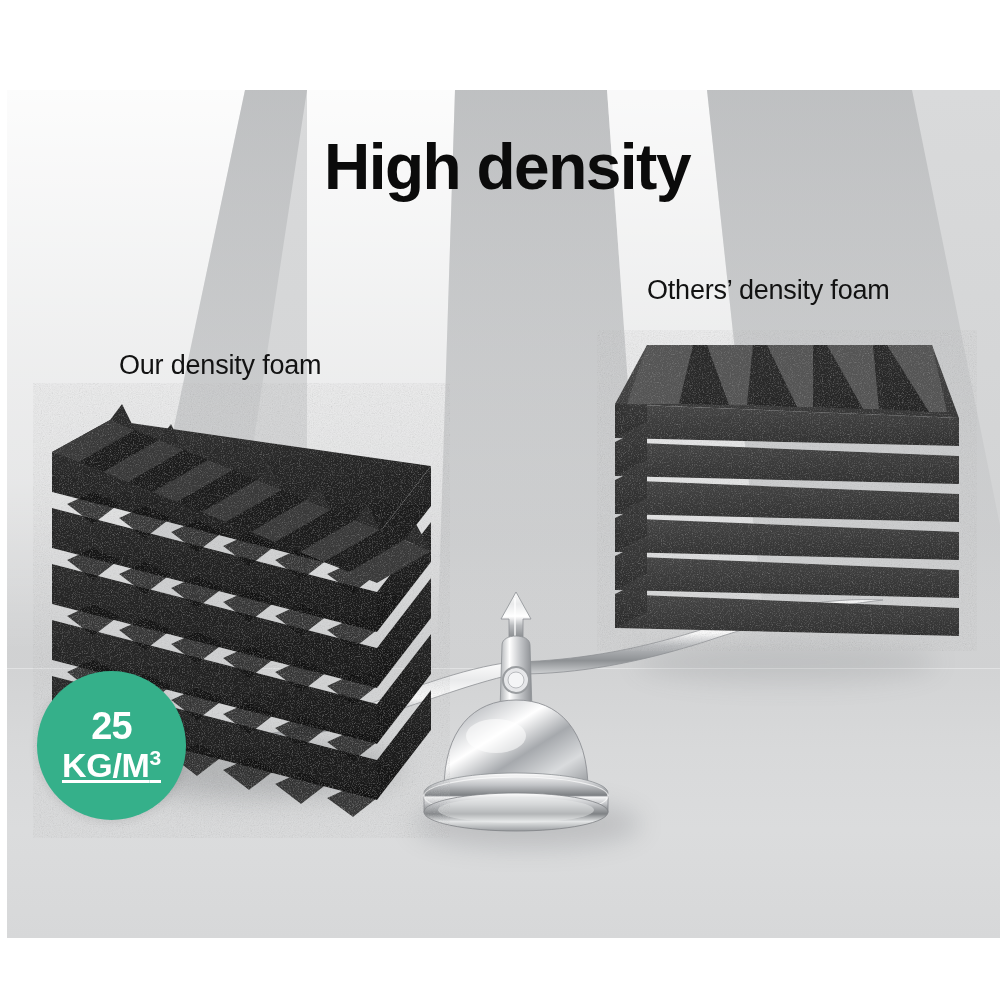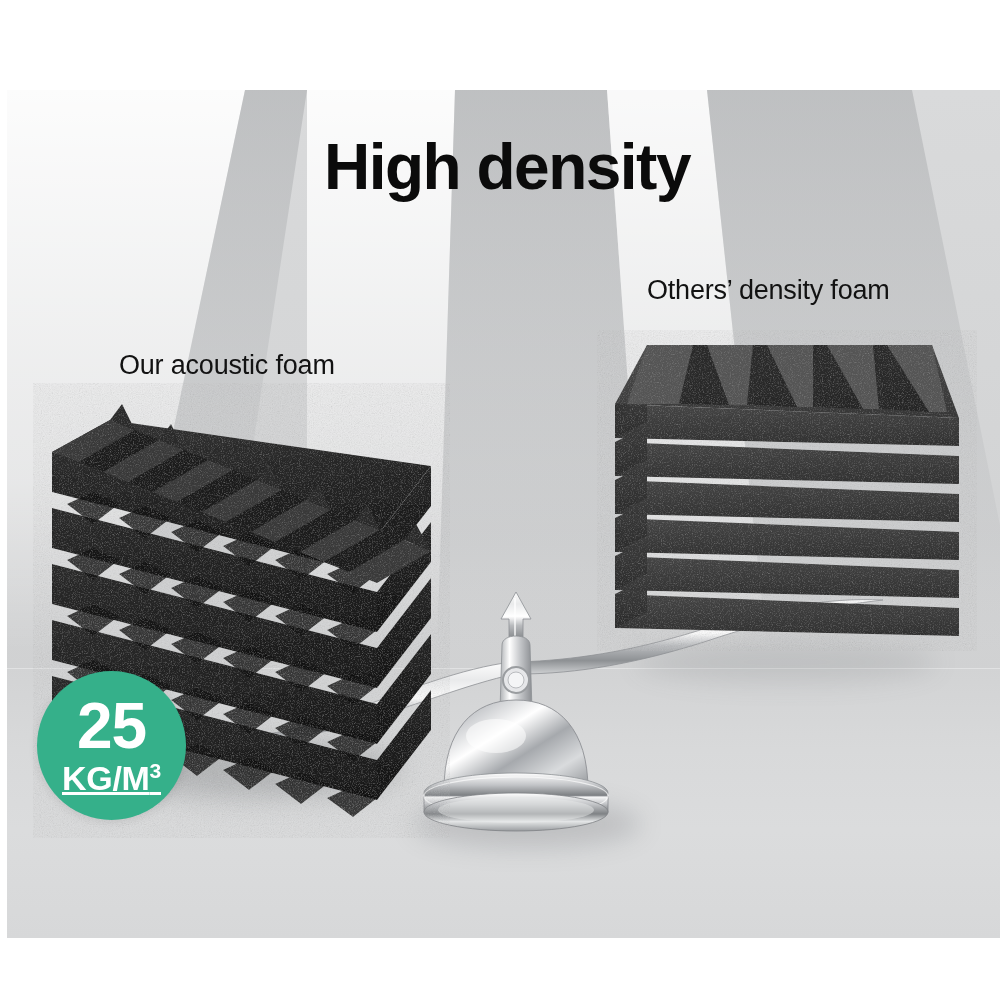--- a/index.html
+++ b/index.html
@@ -48,21 +48,21 @@
   }
   .lbl-left{left:112px;top:350px;}
   .lbl-right{left:640px;top:275px;}
 
   
   .badge{
     position:absolute;left:30px;top:671px;width:149px;height:149px;border-radius:50%;
     display:flex;flex-direction:column;align-items:center;justify-content:center;
     color:#ffffff;box-shadow:0 2px 10px rgba(0,0,0,.10);
   }
-  .badge-num{font-size:64px;font-weight:bold;line-height:.95;letter-spacing:-1px;}
+  .badge-num{font-size:38px;font-weight:bold;line-height:.95;letter-spacing:-1px;}
   .badge-unit{font-size:34px;font-weight:bold;line-height:1;letter-spacing:-.3px;margin-top:3px;text-decoration:underline;}
   .badge-unit sup{font-size:.62em;vertical-align:super;}
 
   
   .shadow{position:absolute;border-radius:50%;filter:blur(13px);background:rgba(90,92,95,.30);}
 
   svg{overflow:visible;}
 </style>
 </head>
 <body>
@@ -348,21 +348,21 @@
         <polygon points="608,404 620,404 608,438" fill="#313131"></polygon>
       </g>
     </g>
   </svg>
 
   <div class="topwhite"></div>
   <div class="botwhite"></div>
 
   <div class="headline">High density</div>
 
-  <div class="lbl lbl-left">Our acoustic foam</div>
+  <div class="lbl lbl-left">Our density foam</div>
   <div class="lbl lbl-right">Others’ density foam</div>
 
   <div class="badge" style="background: rgb(53, 176, 138); color: rgb(255, 255, 255);">
     <div class="badge-num">25</div>
     <div class="badge-unit"><span>KG/M</span><sup>3</sup></div>
   </div>
 
 </div>
 
 </body></html>

